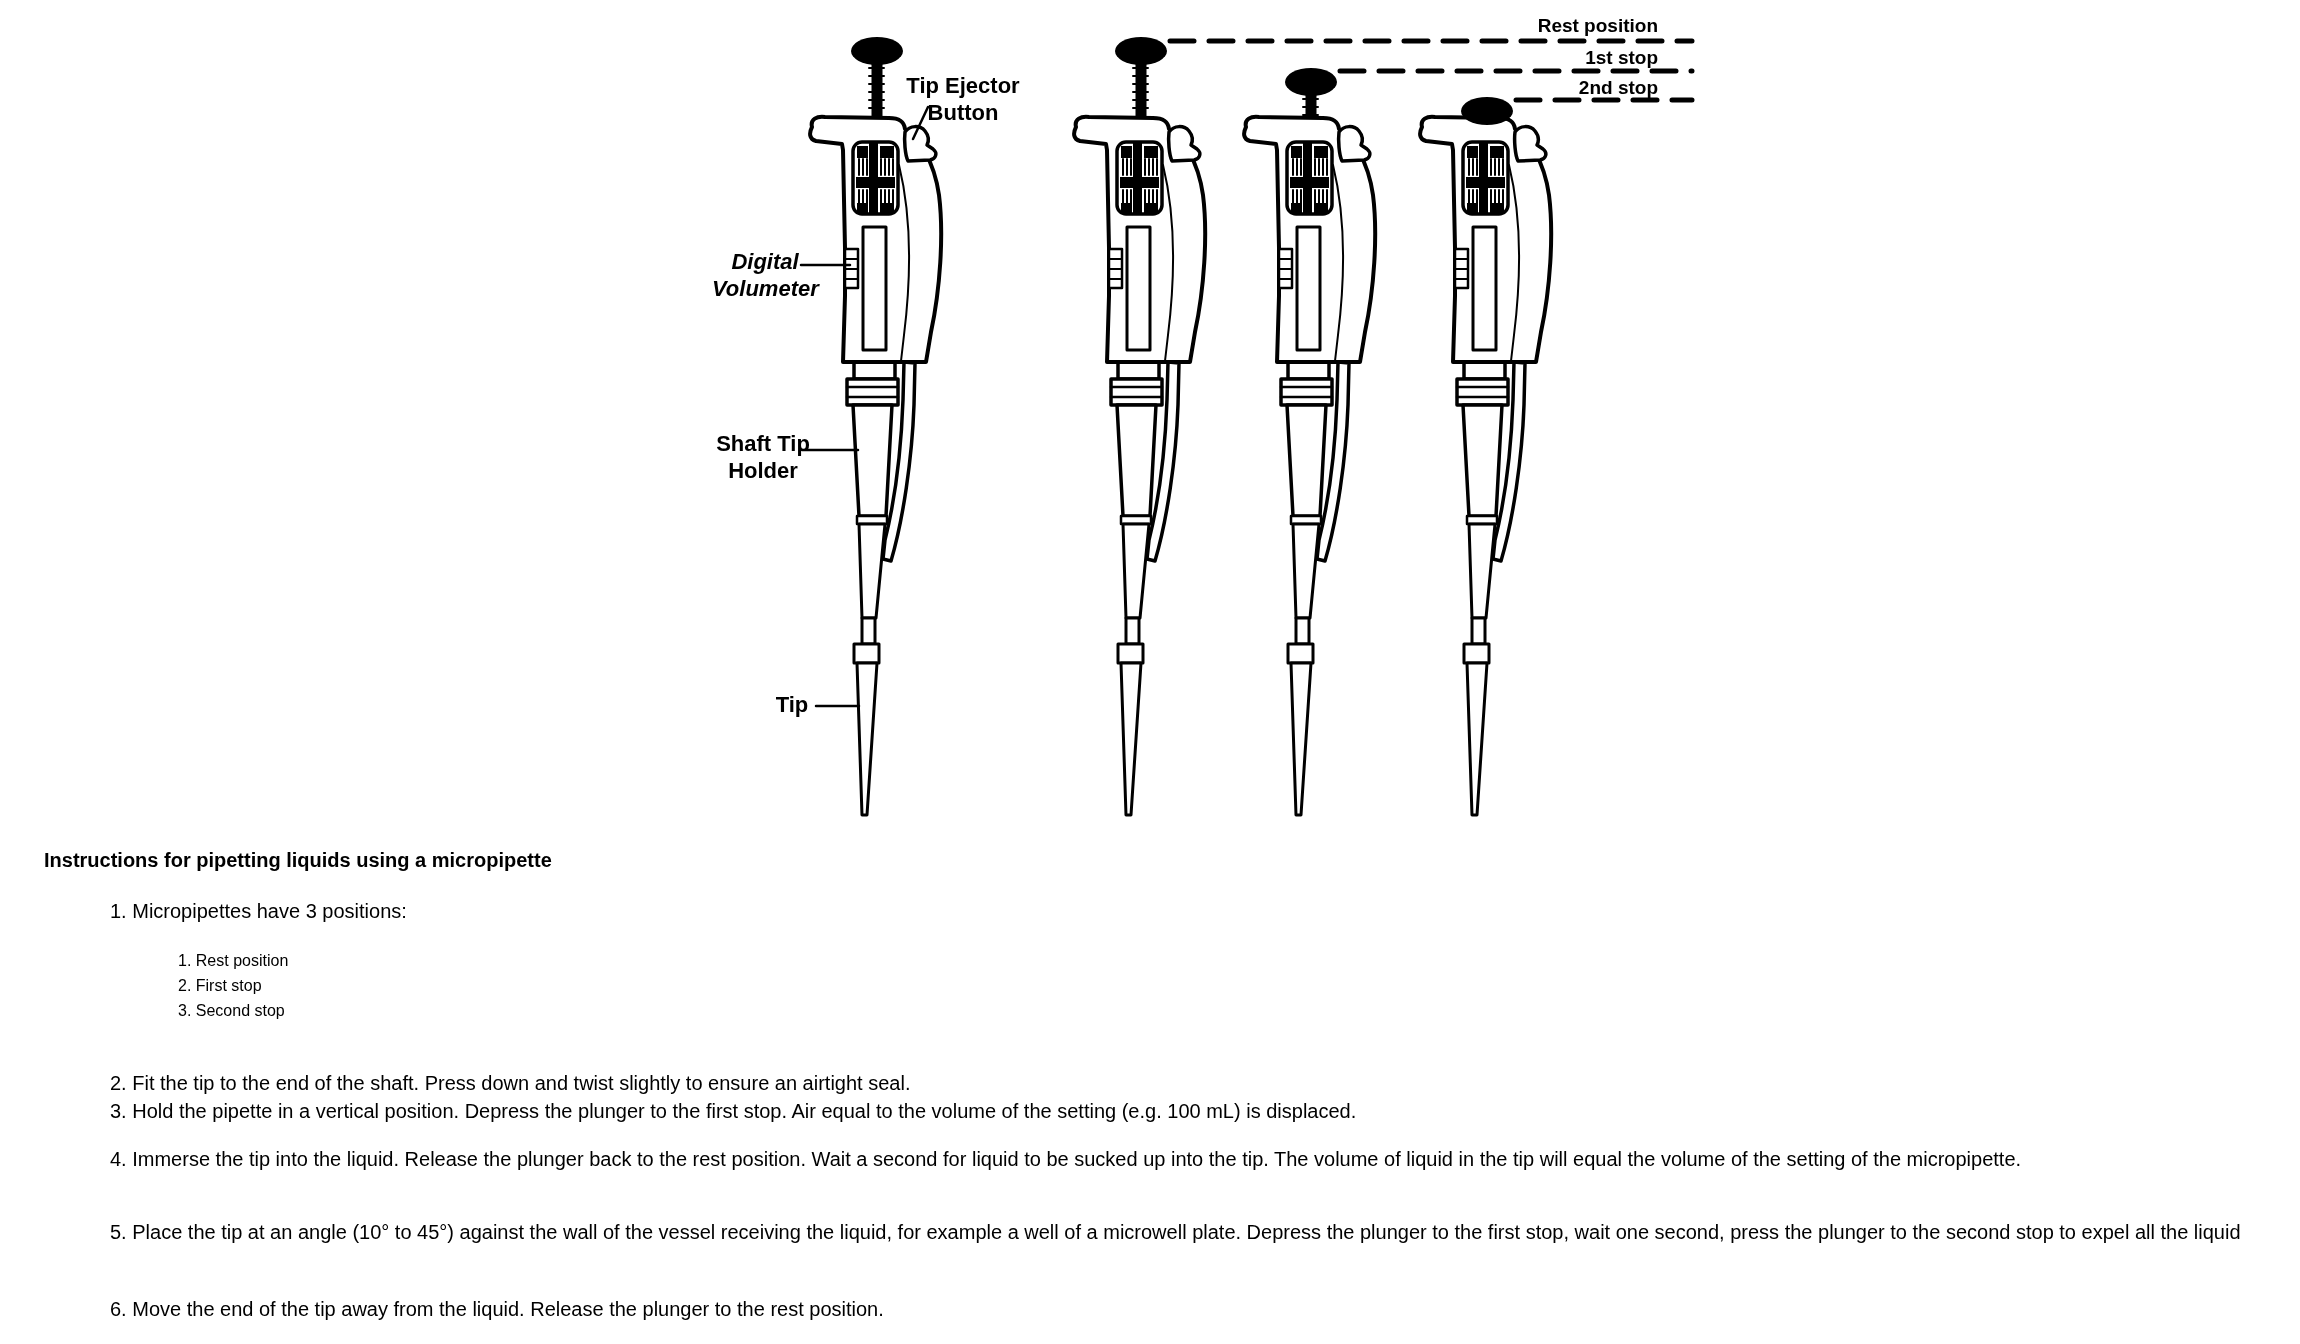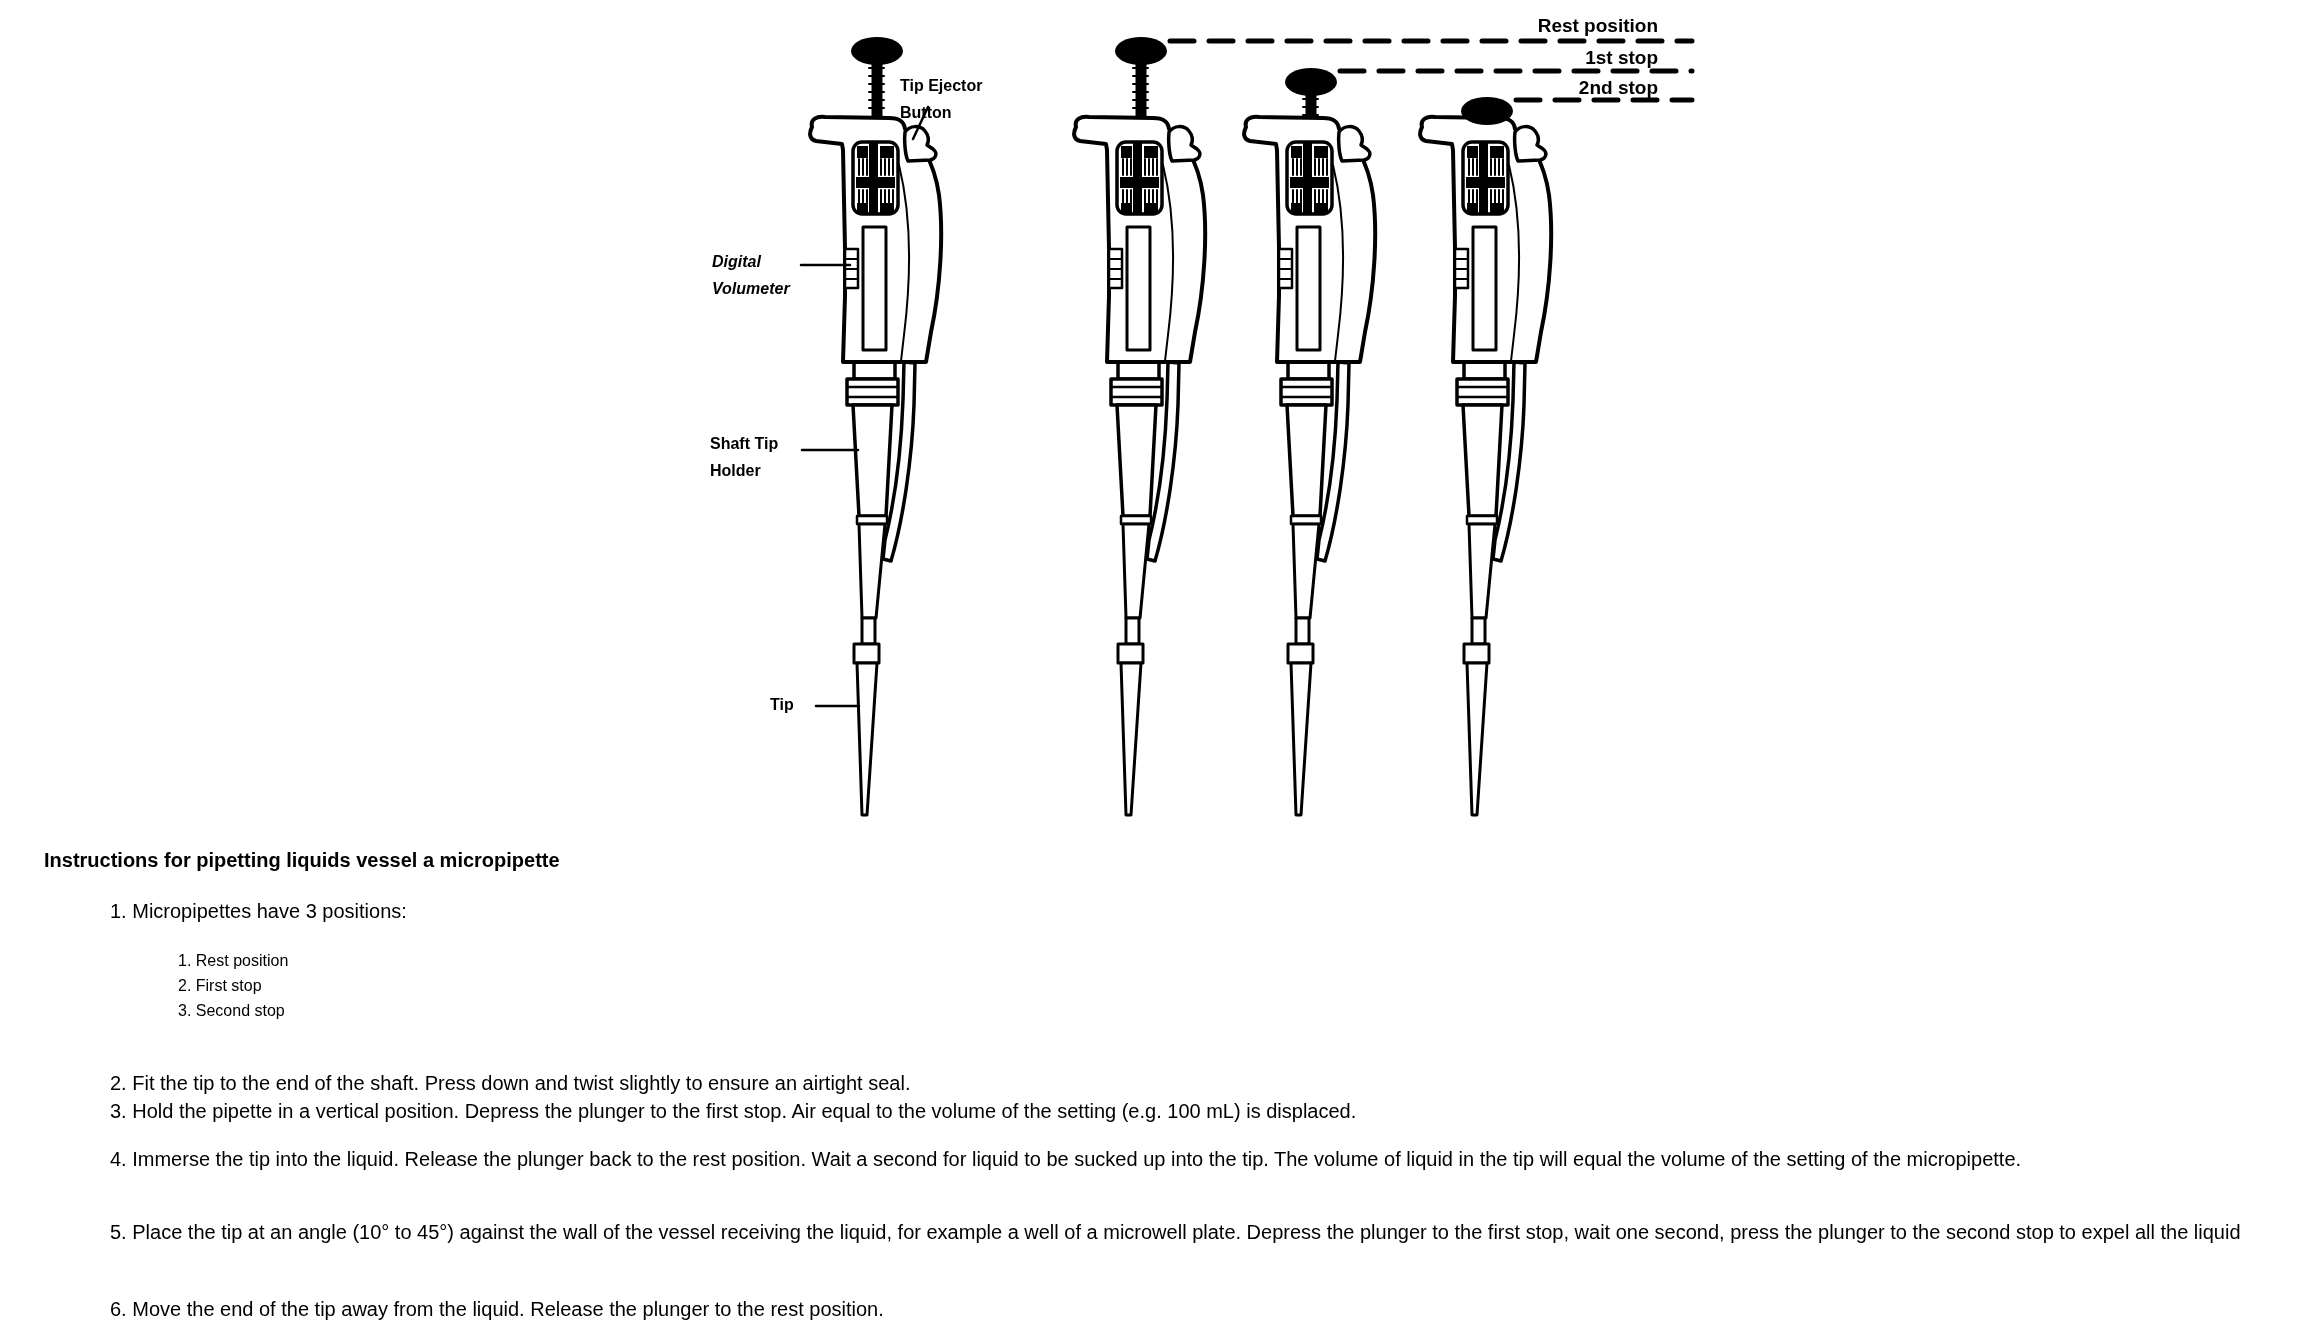--- a/index.html
+++ b/index.html
@@ -1,20 +1,20 @@
 <!DOCTYPE html>
 <html><head>
 <meta charset="utf-8">
 <style>
   html,body{margin:0;padding:0;background:#ffffff;}
   .page{position:relative;width:2300px;height:1344px;background:#ffffff;color:#000;
         font-family:"Liberation Sans", sans-serif;overflow:hidden;}
   #diagram{position:absolute;left:0;top:0;}
-  .fig-label{position:absolute;font-weight:bold;font-size:16px;line-height:27px;
-             text-align:left;color:#000;}
+  .fig-label{position:absolute;font-weight:bold;font-size:22px;line-height:27px;
+             text-align:center;color:#000;}
   .fig-label span{display:block;}
   .pos-label{position:absolute;width:220px;text-align:right;font-weight:bold;
              font-size:19px;line-height:22px;white-space:nowrap;color:#000;}
   .heading{position:absolute;left:44px;top:849px;font-size:20px;font-weight:bold;
            white-space:nowrap;}
   .para{position:absolute;left:99px;width:2180px;text-indent:11px;
         font-size:20px;line-height:27px;}
   .subs{position:absolute;left:178px;top:948px;font-size:16px;line-height:25px;}
 </style>
 </head>
@@ -117,21 +117,21 @@
   <div class="fig-label" style="left:710px;top:430px;width:106px;">
     <span>Shaft Tip</span>
     <span>Holder</span>
   </div>
   <div class="fig-label" style="left:770px;top:691px;width:44px;">Tip</div>
 
   <div class="pos-label" style="left:1438px;top:15px;">Rest position</div>
   <div class="pos-label" style="left:1438px;top:47px;">1st stop</div>
   <div class="pos-label" style="left:1438px;top:77px;">2nd stop</div>
 
-  <div class="heading">Instructions for pipetting liquids vessel a micropipette</div>
+  <div class="heading">Instructions for pipetting liquids using a micropipette</div>
 
   <div class="para" style="top:898px;">1. Micropipettes have 3 positions:</div>
 
   <div class="subs">
     <div>1. Rest position</div>
     <div>2. First stop</div>
     <div>3. Second stop</div>
   </div>
 
   <div class="para" style="top:1070px;">2. Fit the tip to the end of the shaft. Press down and twist slightly to ensure an airtight seal.</div>

